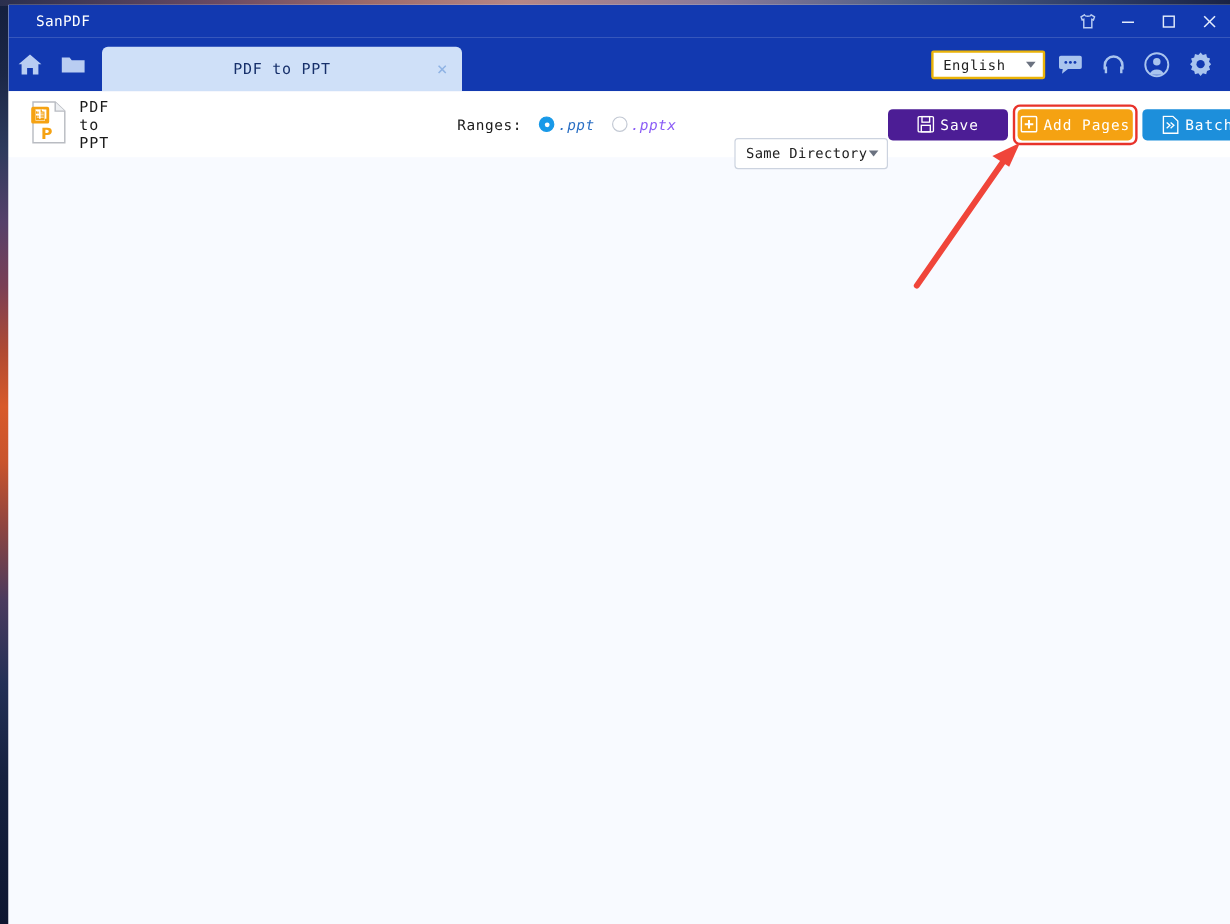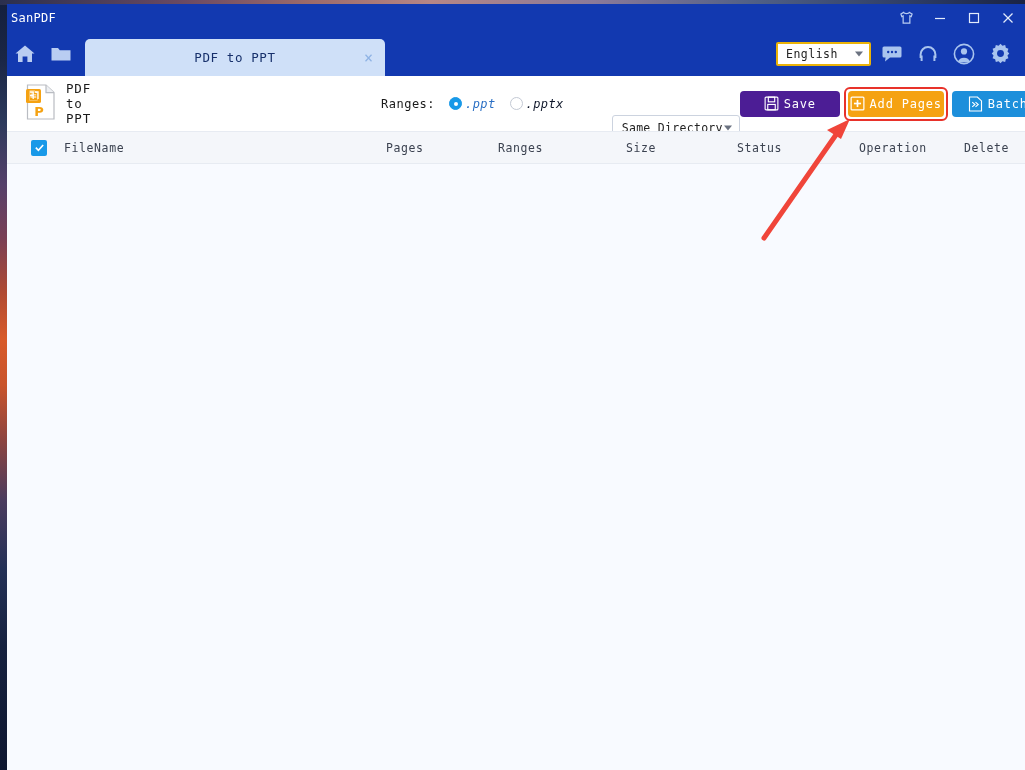--- a/index.html
+++ b/index.html
@@ -34,21 +34,21 @@
 
   
   #titlebar {
     position: relative;
     height: 27px;
     background: #1239b0;
     display: flex; align-items: center;
   }
   #app-title {
     color: #ffffff; font-size: 12px; letter-spacing: .3px;
-    padding-left: 4px; white-space: nowrap;
+    padding-left: 23px; white-space: nowrap;
   }
   #titlebar-controls {
     margin-left: auto; display: flex; align-items: center; height: 27px;
   }
   .tb-btn {
     width: 34px; height: 27px;
     display: flex; align-items: center; justify-content: center;
     color: #c9d8f6;
   }
   .tb-btn svg { display: block; }
@@ -115,21 +115,21 @@
   .radio-item { display: flex; align-items: center; gap: 3px; font-style: italic; }
   .radio-dot {
     width: 13px; height: 13px; border-radius: 50%;
     border: 1px solid #c3c9d4; background: #fff;
     display: flex; align-items: center; justify-content: center;
   }
   .radio-dot.on { border-color: #1899e8; background: #1899e8; }
   .radio-dot.on::after {
     content: ""; width: 4px; height: 4px; border-radius: 50%; background: #ffffff;
   }
-  .radio-text { font-size: 12px; letter-spacing: .4px; color: #0f172a; }
+  .radio-text { font-size: 12px; letter-spacing: .4px; color: #8b5cf6; }
   .radio-text.sel { color: #2a6fc4; }
 
   #dir-select {
     margin-left: 34px;
     width: 128px; height: 26px;
     background: #fff; border: 1px solid #ccd3df; border-radius: 3px;
     display: flex; align-items: center; position: relative; margin-top: 48px;
   }
   #dir-value { font-size: 11.5px; color: #222; padding-left: 9px; letter-spacing: .3px; }
   #dir-caret {
@@ -339,35 +339,20 @@
             <path d="M1.6 1 H10 L14.4 5.2 V16 H1.6 Z"></path>
             <path d="M4.5 6.5 L7.4 9 L4.5 11.5 M8 6.5 L10.9 9 L8 11.5"></path>
           </svg>
         </span>
         <span>Batch</span>
       </div>
 
     </div>
   </div>
 
-  <div id="list-header">
-    <div id="select-all-checkbox">
-      <svg width="11" height="11" viewBox="0 0 12 12" fill="none" stroke="#ffffff" stroke-width="1.8">
-        <path d="M2 6.2 L4.8 9 L10 3.2"></path>
-      </svg>
-    </div>
-
-    <span class="col-head" style="left:57px;">FileName</span>
-    <span class="col-head" style="left:379px;">Pages</span>
-    <span class="col-head" style="left:491px;">Ranges</span>
-    <span class="col-head" style="left:619px;">Size</span>
-    <span class="col-head" style="left:730px;">Status</span>
-    <span class="col-head" style="left:852px;">Operation</span>
-    <span class="col-head" style="left:957px;">Delete</span>
-  </div>
 
   <div id="list-body"></div>
 
 </div>
 
 <svg id="annotation-arrow" viewBox="0 0 1025 770">
   <line x1="764" y1="238" x2="840" y2="129" stroke="#f0453a" stroke-width="5" stroke-linecap="round"></line>
   <path d="M850 119 L827 130 L841 139 Z" fill="#f0453a"></path>
 </svg>
 

